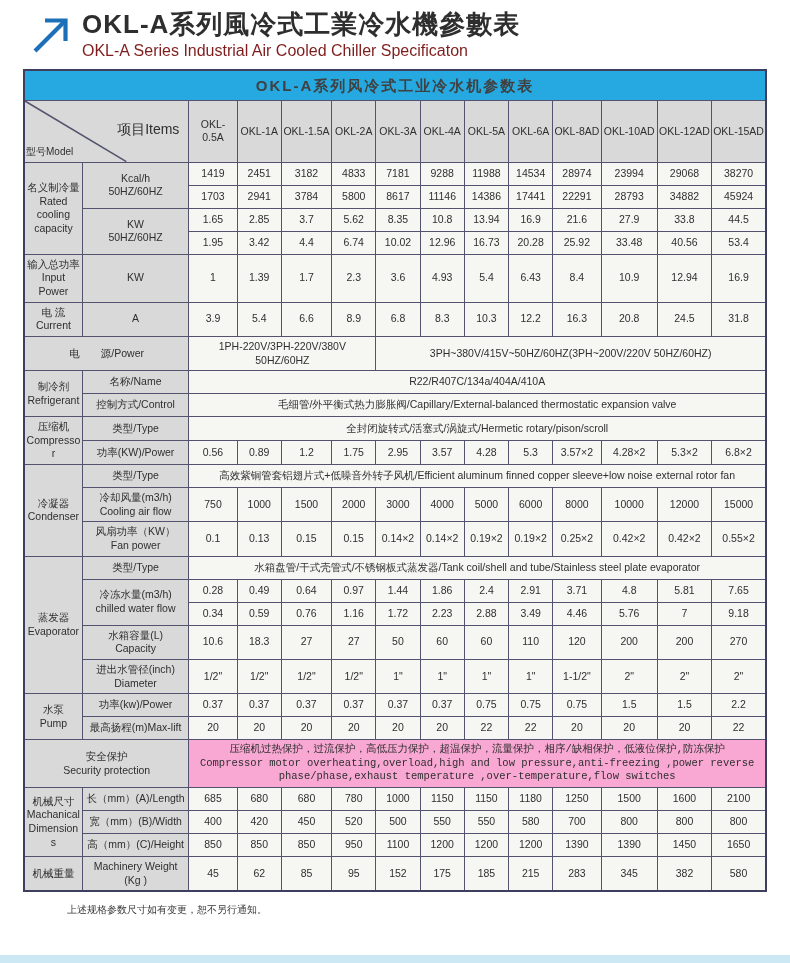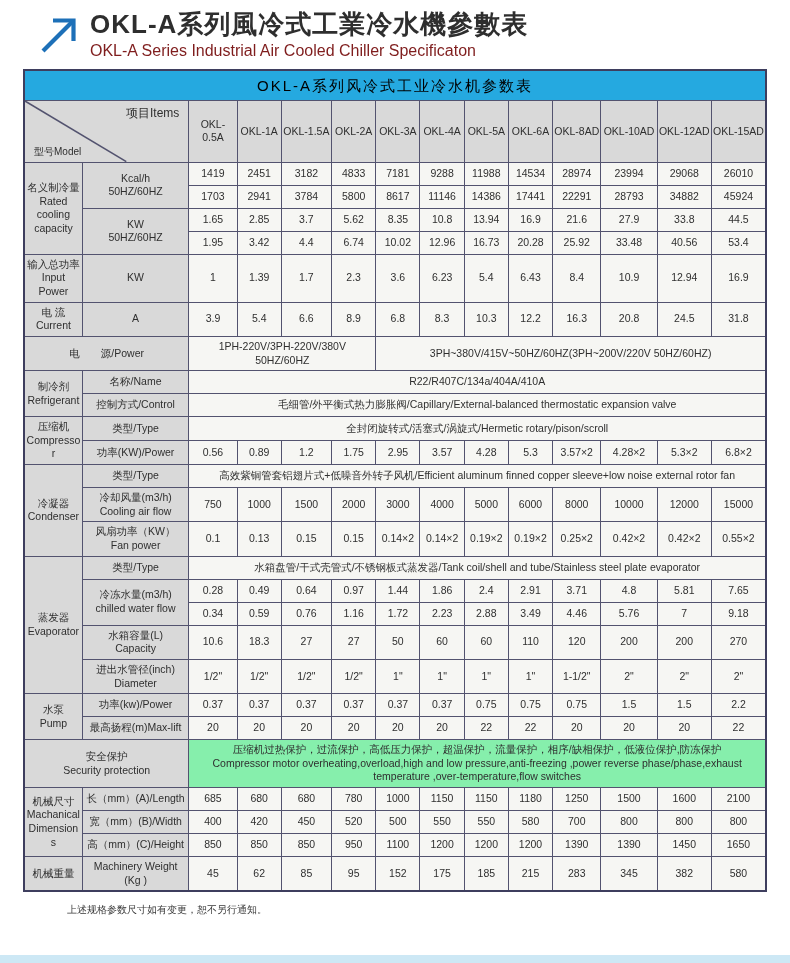--- a/index.html
+++ b/index.html
@@ -5,21 +5,21 @@
   * { box-sizing: border-box; }
   html,body { margin:0; padding:0; }
   body {
     width:790px; height:963px;
     background:#ffffff;
     font-family:"Liberation Sans", sans-serif;
     position:relative; overflow:hidden;
     color:#333;
   }
   
-  .page-header { display:flex; align-items:flex-start; padding:10px 0 0 36px; }
+  .page-header { display:flex; align-items:flex-start; padding:10px 0 0 28px; }
   .arrow-logo { width:46px; height:46px; flex:0 0 auto; margin-top:2px; }
   .arrow-logo svg { width:100%; height:100%; }
   .titles { margin-left:8px; }
   .title-zh { font-size:26px; font-weight:bold; color:#2e2e2e; letter-spacing:1px; line-height:1.1; }
   .title-en { font-size:16px; color:#7f1d1d; margin-top:3px; }
 
   
   .table-wrap { margin:9px 23px 0 23px; }
   table.spec {
     border-collapse:collapse; width:100%; table-layout:fixed;
@@ -27,34 +27,34 @@
   }
   table.spec th, table.spec td {
     border:1px solid #53536f;
     font-size:10.5px; line-height:1.3;
     text-align:center; vertical-align:middle;
     padding:3px 1px; height:23px;
     white-space:pre-line; word-wrap:break-word;
     color:#2f2f2f; font-weight:normal;
   }
   tr.caption-row th {
-    background:#25a9e0; color:#000000;
-    font-size:15px; font-weight:normal; letter-spacing:2px;
+    background:#25a9e0; color:#404040;
+    font-size:15px; font-weight:bold; letter-spacing:2px;
     padding:5px 6px; height:26px;
   }
   th.mh { background:#d9d9d9; font-size:10.5px; padding:6px 0; }
   th.corner { background:#d9d9d9; position:relative; padding:0; }
   th.corner svg.diag { position:absolute; left:0; top:0; width:100%; height:100%; }
-  th.corner .c-model { position:absolute; left:9px; bottom:4px; font-size:10px; }
-  th.corner .c-items { position:absolute; right:9px; top:5px; font-size:12px; }
+  th.corner .c-model { position:absolute; left:1px; bottom:4px; font-size:10px; }
+  th.corner .c-items { position:absolute; right:9px; top:19px; font-size:14px; }
   td.g, td.i { background:#d9d9d9; }
   td.v, td.s { background:#f6f6f3; }
   td.sl {
-    background:#86efac; text-align:left;
-    padding:5px 8px; line-height:1.55; font-size:10.5px;
+    background:#f9a8d4; text-align:left;
+    padding:5px 8px; line-height:1.55; font-size:10.5px;font-family:Liberation Mono, monospace;
   }
 
   
   .notes { margin:11px 23px 0 30px; font-size:10px; color:#3a3a3a; line-height:1.3; }
   .note-line { white-space:pre-wrap; }
   .ind1 { padding-left:37px; }
 
   .bottom-strip {
     position:absolute; left:0; bottom:0; width:100%; height:8px;
     background:#cde8f5;
@@ -132,21 +132,21 @@
           <td class="v">2451</td>
           <td class="v">3182</td>
           <td class="v">4833</td>
           <td class="v">7181</td>
           <td class="v">9288</td>
           <td class="v">11988</td>
           <td class="v">14534</td>
           <td class="v">28974</td>
           <td class="v">23994</td>
           <td class="v">29068</td>
-          <td class="v">26010</td>
+          <td class="v">38270</td>
         </tr>
         <tr>
           <td class="v">1703</td>
           <td class="v">2941</td>
           <td class="v">3784</td>
           <td class="v">5800</td>
           <td class="v">8617</td>
           <td class="v">11146</td>
           <td class="v">14386</td>
           <td class="v">17441</td>
@@ -187,21 +187,21 @@
         </tr>
         <tr>
           <td class="g">输入总功率
 Input Power</td>
           <td class="i">KW</td>
           <td class="v">1</td>
           <td class="v">1.39</td>
           <td class="v">1.7</td>
           <td class="v">2.3</td>
           <td class="v">3.6</td>
-          <td class="v">6.23</td>
+          <td class="v">4.93</td>
           <td class="v">5.4</td>
           <td class="v">6.43</td>
           <td class="v">8.4</td>
           <td class="v">10.9</td>
           <td class="v">12.94</td>
           <td class="v">16.9</td>
         </tr>
         <tr>
           <td class="g">电 流
 Current</td>

